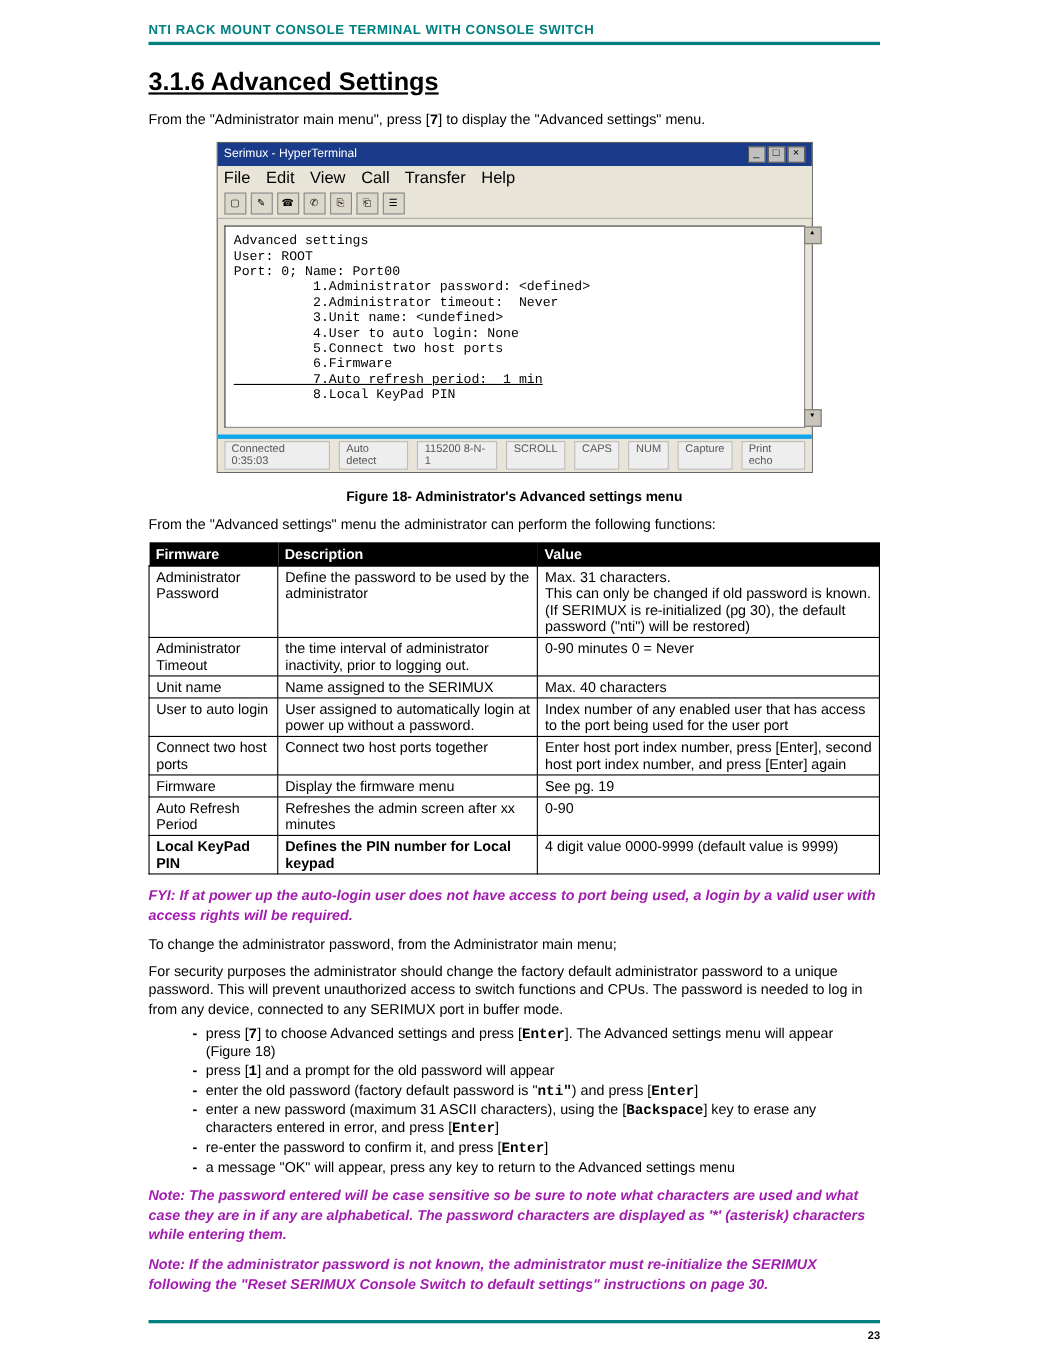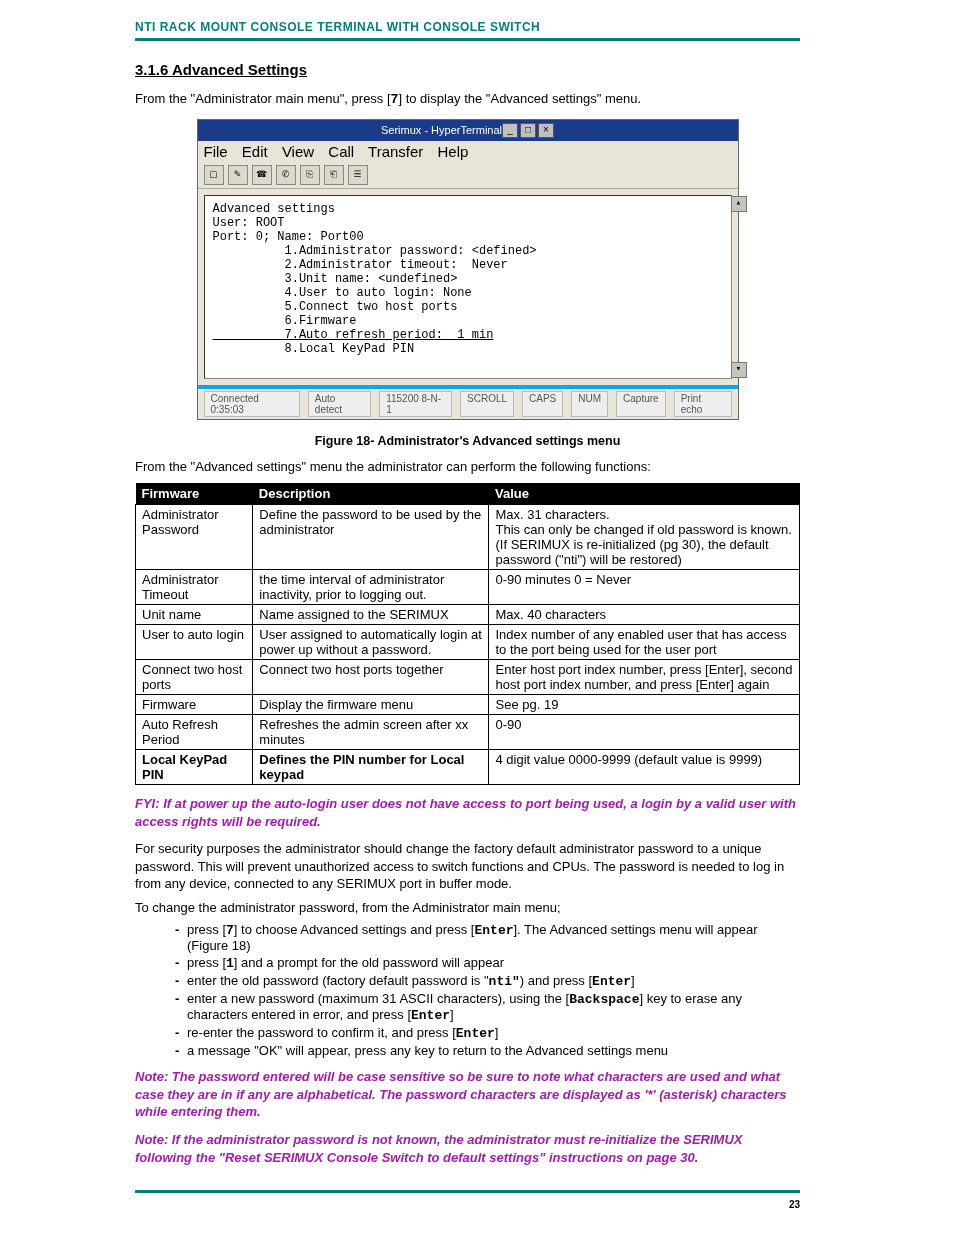--- a/index.html
+++ b/index.html
@@ -19,21 +19,21 @@
   .header-band {
     color: #008080;
     font-size: 12px;
     font-weight: bold;
     letter-spacing: 0.5px;
     padding-bottom: 4px;
     border-bottom: 3px solid #008080;
     margin-bottom: 20px;
   }
   h2.section-title {
-    font-size: 15px;
+    font-size: 23px;
     font-weight: bold;
     text-decoration: underline;
     margin: 6px 0 12px 0;
   }
   p { margin: 6px 0; line-height: 1.35; }
   .figure-caption {
     text-align: center;
     font-weight: bold;
     font-size: 12.5px;
     margin: 14px 0 10px 0;
@@ -43,21 +43,21 @@
     margin: 10px auto 0 auto;
     border: 1px solid #666;
     background: #e8e4d8;
     font-size: 11px;
   }
   .titlebar {
     background: #1a3a8a;
     color: #fff;
     padding: 3px 6px;
     display: flex;
-    justify-content: center;
+    justify-content: space-between;
     align-items: center;
     font-size: 11px;
   }
   .titlebar .winbtns { display:flex; gap:2px; }
   .titlebar .wb {
     width:14px; height:13px; background:#c0c0c0; border:1px solid #555;
     font-size:10px; line-height:11px; text-align:center; color:#000;
   }
   .menubar {
     background: #e8e4d8;
@@ -270,22 +270,22 @@
           <td>Local KeyPad PIN</td>
           <td>Defines the PIN number for Local keypad</td>
           <td style="font-weight:normal">4 digit value 0000-9999 (default value is 9999)</td>
         </tr>
   </tbody>
     </table>
 
   <p class="note-red">FYI: If at power up the auto-login user does not have access to port being used, a login by a valid user with access rights will be required.</p>
 
 
+  <p>To change the administrator password, from the Administrator main menu;</p>
   <p>For security purposes the administrator should change the factory default administrator password to a unique password.   This will prevent unauthorized access to switch functions and CPUs.   The password is needed to log in from any device, connected to any SERIMUX port in buffer mode.</p>
-  <p>To change the administrator password, from the Administrator main menu;</p>
 
   <ul class="steps">
     <li><span>press [</span><span class="mono">7</span><span>] to choose Advanced settings and press [</span><span class="mono">Enter</span><span>].   The Advanced settings menu will appear (Figure 18)</span></li>
     <li><span>press [</span><span class="mono">1</span><span>] and a prompt for the old password will appear</span></li>
     <li><span>enter the old password (factory default password is "</span><span class="mono">nti"</span><span>) and press [</span><span class="mono">Enter</span><span>]</span></li>
     <li><span>enter a new password (maximum 31 ASCII characters), using the [</span><span class="mono">Backspace</span><span>] key to erase any characters entered in error,   and press [</span><span class="mono">Enter</span><span>]</span></li>
     <li><span>re-enter the password to confirm it,  and press [</span><span class="mono">Enter</span><span>]</span></li>
     <li><span>a message "OK" will appear, press any key to return to the Advanced settings menu</span></li>
   </ul>
 

